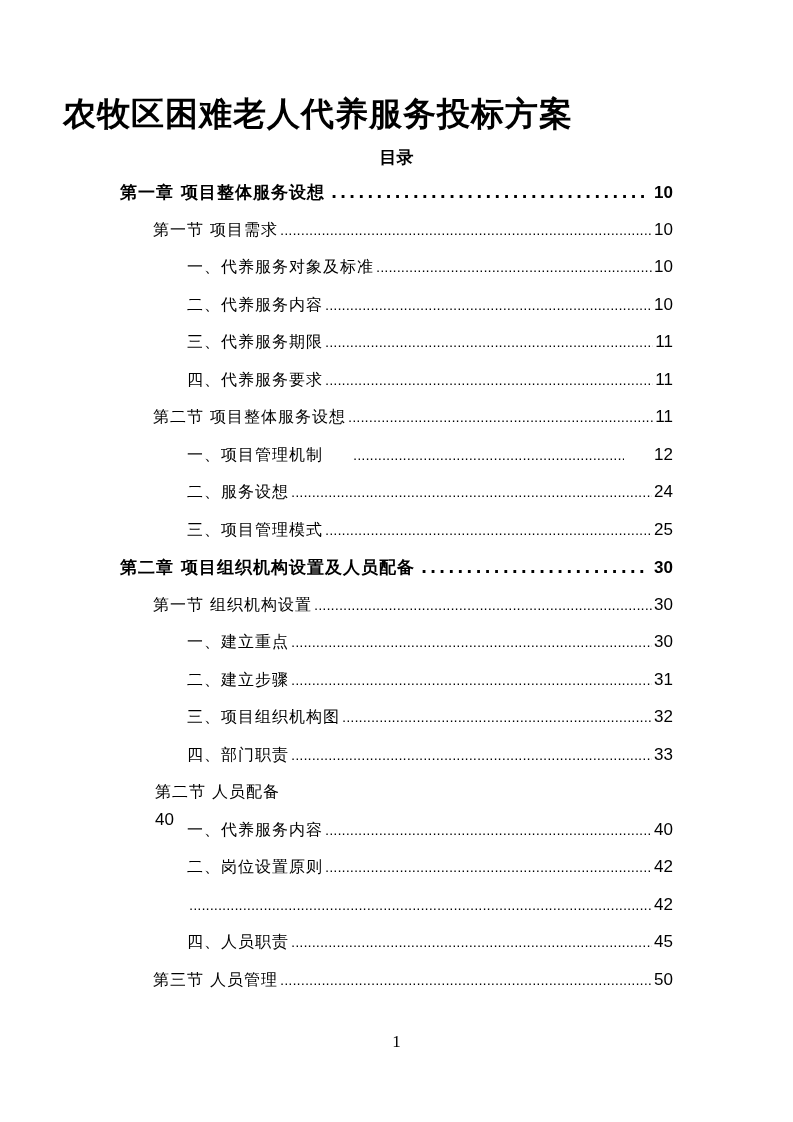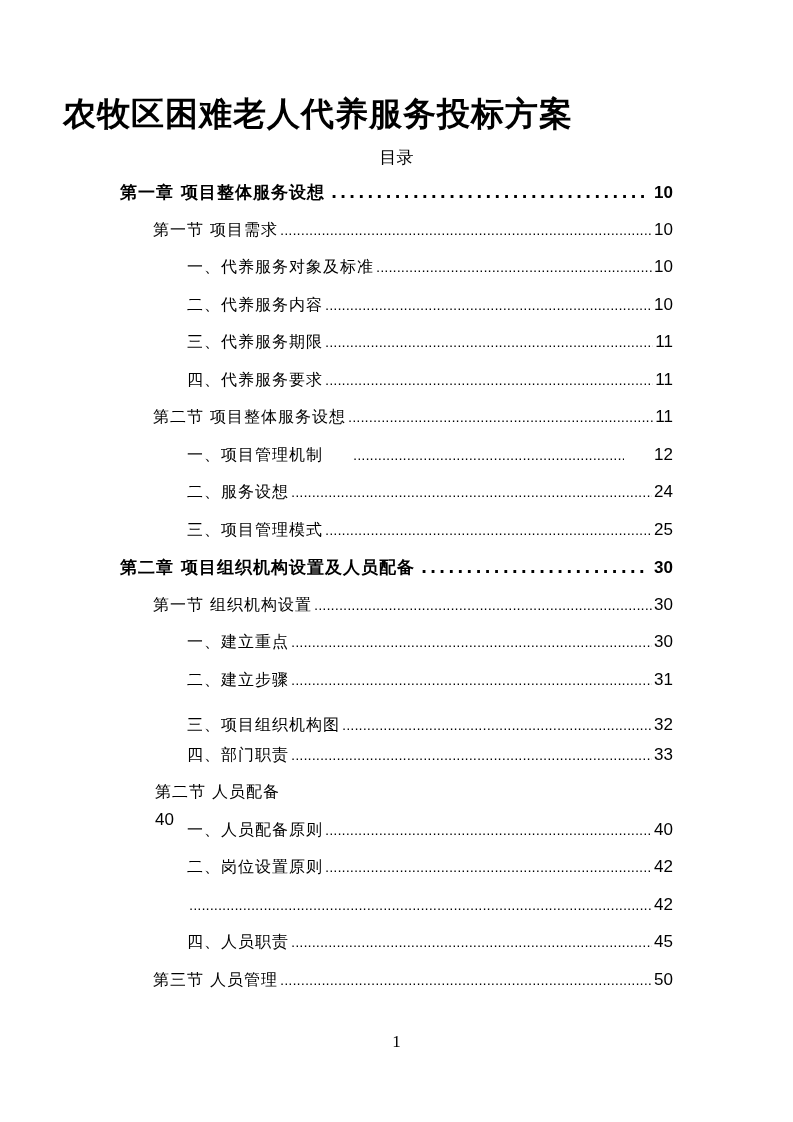--- a/index.html
+++ b/index.html
@@ -4,21 +4,21 @@
 <style>
   html, body { margin: 0; padding: 0; background: #ffffff; }
   body { width: 793px; height: 1122px; position: relative; overflow: hidden; color: #000; }
   .page { position: absolute; left: 0; top: 0; width: 793px; height: 1122px; }
   .title {
     position: absolute; left: 0; width: 636px; top: 92px; text-align: center;
     font-family: "DejaVu Serif", serif; font-weight: bold; font-size: 33px; letter-spacing: 1px; line-height: 44px;
   }
   .subtitle {
     position: absolute; left: 0; width: 793px; top: 146px; text-align: center;
-    font-family: "DejaVu Sans", sans-serif; font-weight: normal; font-size: 17px; line-height: 22px;
+    font-family: "DejaVu Sans", sans-serif; font-weight: bold; font-size: 17px; line-height: 22px;
   }
   .toc { position: absolute; left: 0; top: 178px; width: 793px; }
   .row {
     position: absolute; display: flex; align-items: baseline; right: 120px; height: 28px;
     font-family: "DejaVu Sans", sans-serif; font-size: 16px; line-height: 28px; white-space: nowrap;
   }
   .row.l1 { left: 120px; font-weight: bold; font-size: 17px; }
   .row.l2 { left: 153px; }
   .row.l3 { left: 187px; }
   .row .label { flex: 0 0 auto; letter-spacing: 1px; }
@@ -102,37 +102,37 @@
       <div class="row l3" style="top: 450px;">
         <span class="label">一、建立重点</span>
         <span class="leader">........................................................................................................................................................................................................</span>
         <span class="pg">30</span>
       </div>
       <div class="row l3" style="top: 487.5px;">
         <span class="label">二、建立步骤</span>
         <span class="leader">........................................................................................................................................................................................................</span>
         <span class="pg">31</span>
       </div>
-      <div class="row l3" style="top: 525px; margin-top: 8px;">
+      <div class="row l3" style="top: 525px;">
         <span class="label">三、项目组织机构图</span>
         <span class="leader">........................................................................................................................................................................................................</span>
         <span class="pg">32</span>
       </div>
       <div class="row l3" style="top: 562.5px;">
         <span class="label">四、部门职责</span>
         <span class="leader">........................................................................................................................................................................................................</span>
         <span class="pg">33</span>
       </div>
       <div class="row l2" style="top: 600px; flex-direction: column;">
         <span class="label">第二节  人员配备</span>
         <span class="leader">........................................................................................................................................................................................................</span>
         <span class="pg">40</span>
       </div>
       <div class="row l3" style="top: 637.5px;">
-        <span class="label">一、人员配备原则</span>
+        <span class="label">一、代养服务内容</span>
         <span class="leader">........................................................................................................................................................................................................</span>
         <span class="pg">40</span>
       </div>
       <div class="row l3" style="top: 675px;">
         <span class="label">二、岗位设置原则</span>
         <span class="leader">........................................................................................................................................................................................................</span>
         <span class="pg">42</span>
       </div>
       <div class="row l3" style="top: 712.5px;">
         <span class="leader">........................................................................................................................................................................................................</span>

